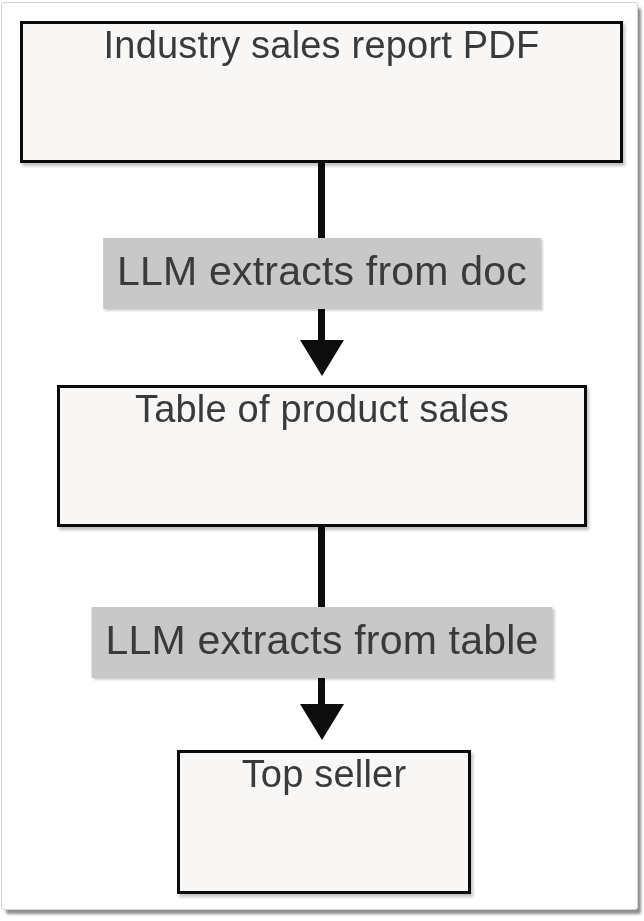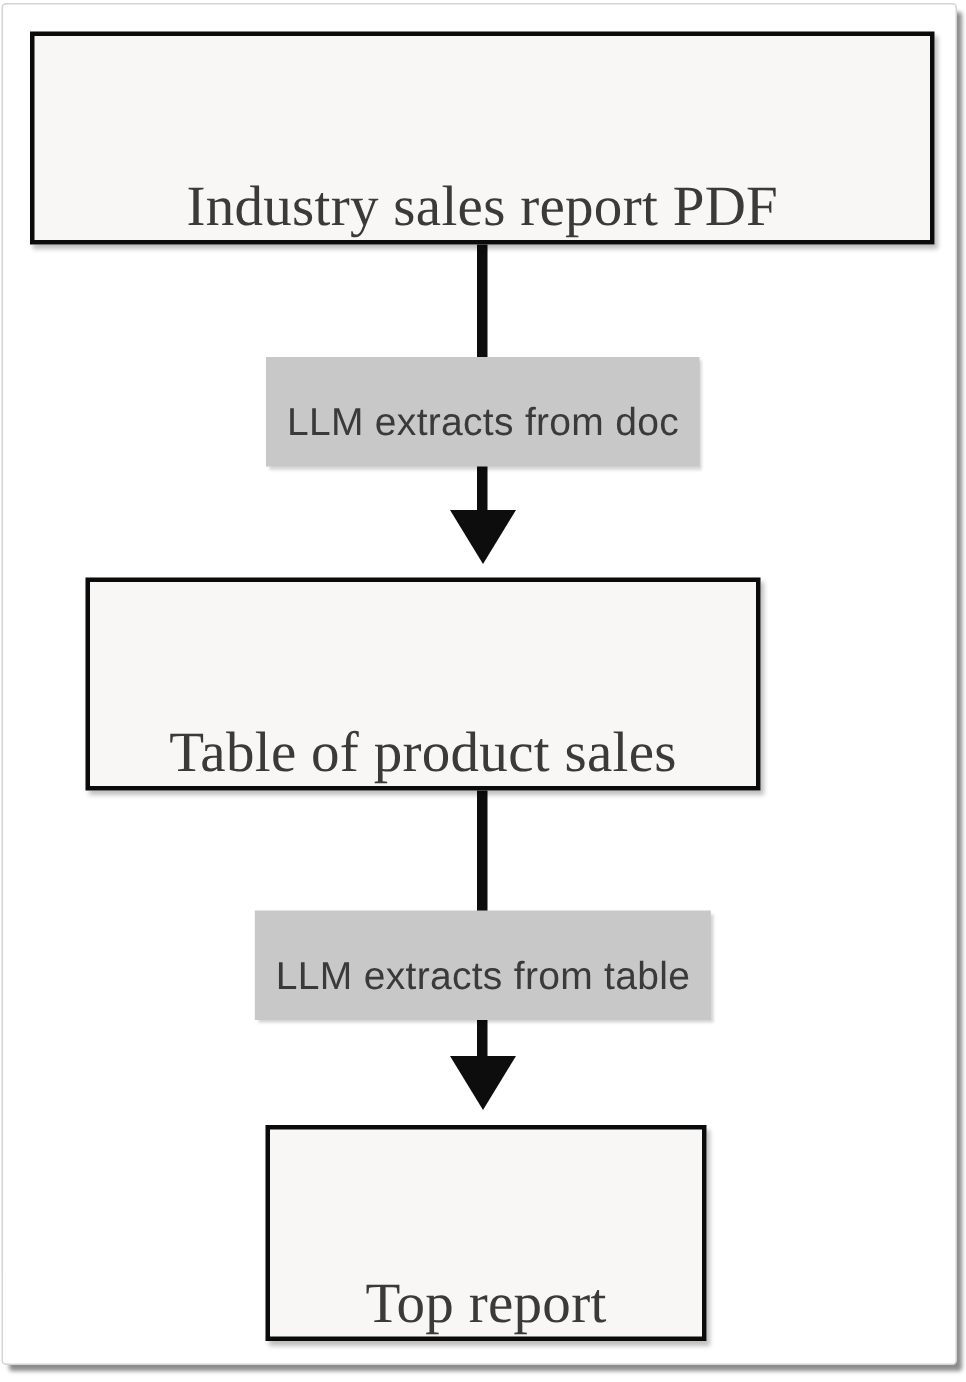--- a/index.html
+++ b/index.html
@@ -21,49 +21,48 @@
     position:absolute;left:1px;top:2px;width:635px;height:906px;
     background:var(--page-bg);
     border:1px solid var(--page-border);
     border-radius:3px;
     box-shadow:4px 5px 3px -1px rgba(0,0,0,0.45);
   }
   .node{
     position:absolute;box-sizing:border-box;
     background:var(--node-fill);
     border:3px solid var(--node-border);
-    display:flex;align-items:flex-end;justify-content:center;
+    display:flex;align-items:flex-start;justify-content:center;
     color:var(--text);font-size:38px;letter-spacing:0.2px;
     box-shadow:2px 3px 3px rgba(0,0,0,0.25);
     z-index:3;
-    font-family:Liberation Serif, serif;
   }
   .node-1{left:20px;top:21px;width:603px;height:142px;}
-  .node-2{left:57px;top:385px;width:450px;height:142px;}
+  .node-2{left:57px;top:385px;width:530px;height:142px;}
   .node-3{left:177px;top:750px;width:294px;height:144px;}
   .edge-line{
     position:absolute;width:7px;background:var(--arrow);
     left:318px;z-index:1;
   }
   .edge-line-1{top:161px;height:182px;}
   .edge-line-2{top:525px;height:182px;}
   .arrowhead{
     position:absolute;width:0;height:0;left:300px;
     border-left:22px solid transparent;
     border-right:22px solid transparent;
     border-top:36px solid var(--arrow);
     z-index:2;
   }
   .arrowhead-1{top:340px;}
   .arrowhead-2{top:704px;}
   .edge-label{
     position:absolute;left:322px;transform:translateX(-50%);
     background:var(--edge-label-bg);
-    color:var(--text);font-size:26px;letter-spacing:0.2px;
-    padding:28px 14px 14px 14px;white-space:nowrap;
+    color:var(--text);font-size:41px;letter-spacing:0.2px;
+    padding:10px 14px 14px 14px;white-space:nowrap;
     box-shadow:2px 2px 2px rgba(0,0,0,0.18);
     z-index:4;
   }
   .edge-label-1{top:238px;}
   .edge-label-2{top:607px;text-align:center;}
 </style>
 </head>
 <body>
 
 <div class="page-card"></div>
@@ -82,14 +81,14 @@
   <span>Table of product sales</span>
 </div>
 
 <div class="edge-line edge-line-2"></div>
 <div class="arrowhead arrowhead-2"></div>
 <div class="edge-label edge-label-2">
   <span>LLM extracts from table</span>
 </div>
 
 <div class="node node-3">
-  <span>Top report</span>
+  <span>Top seller</span>
 </div>
 
 </body></html>

